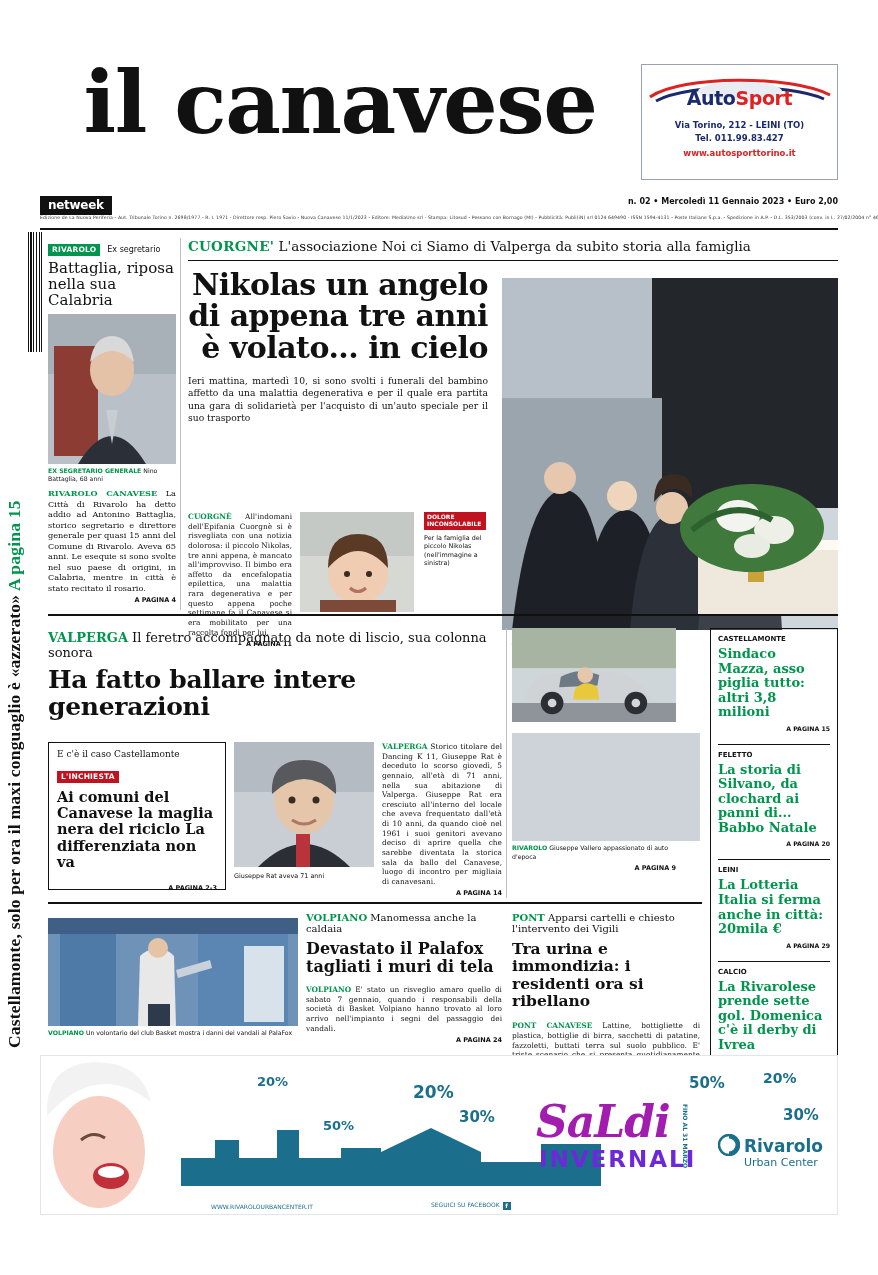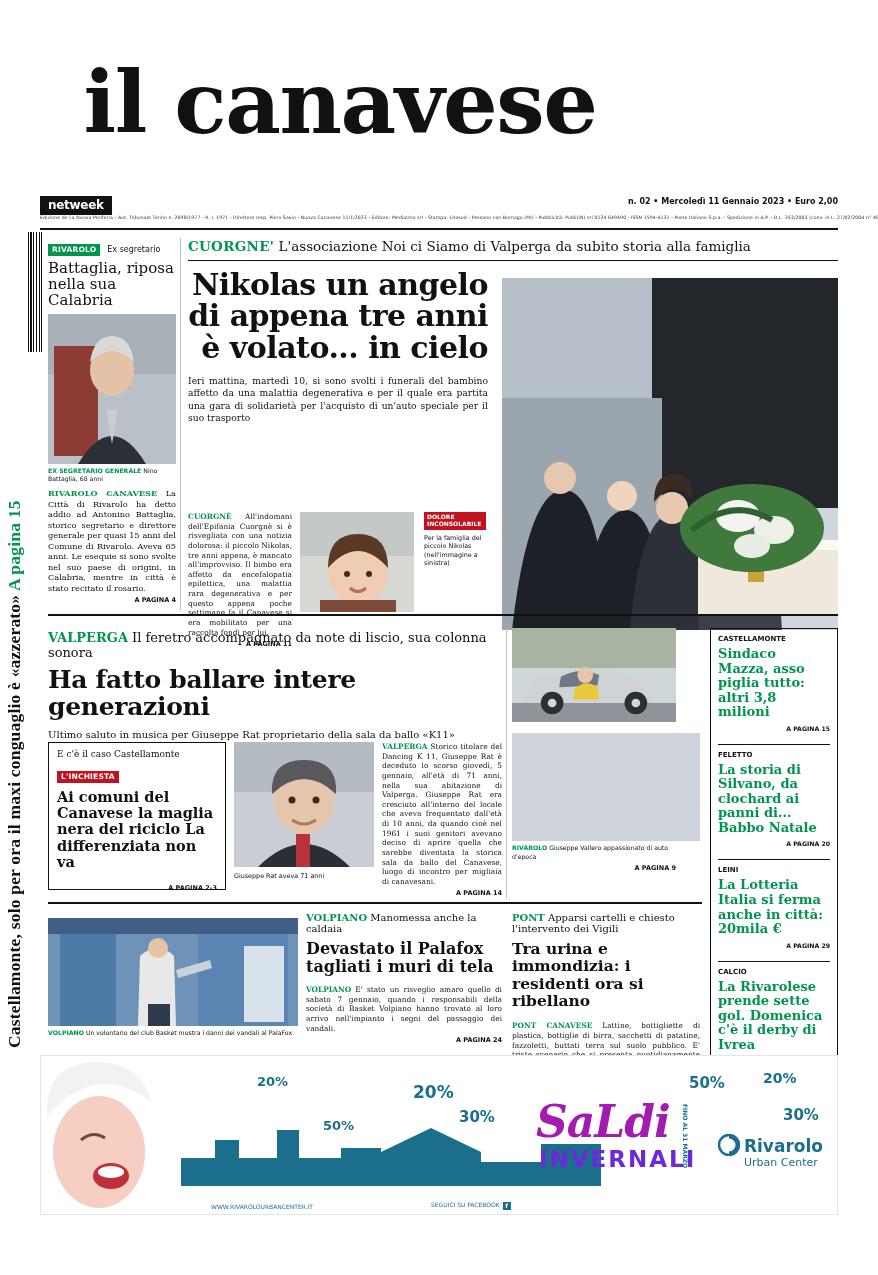--- a/index.html
+++ b/index.html
@@ -260,20 +260,35 @@
     <div class="vert-text">
       <span>Castellamonte, solo per ora il maxi conguaglio è «azzerato» </span><span class="hl">A pagina 15</span>
     </div>
   </div>
   <div class="barcode"></div>
 
   <div class="masthead">
     <div class="logo">il canavese</div>
   </div>
 
+  <div class="adbox">
+    <svg class="swoosh" viewBox="0 0 197 34">
+      <path d="M8 26 C40 4, 150 4, 188 24" stroke="#d22" stroke-width="3" fill="none"></path>
+      <path d="M14 30 C48 12, 146 12, 182 28" stroke="#1a2a6c" stroke-width="3" fill="none"></path>
+      <ellipse cx="98" cy="20" rx="42" ry="9" fill="#e9edf3"></ellipse>
+    </svg>
+    <div class="brand">
+      <span>Auto</span><em>Sport</em>
+    </div>
+    <div class="addr">
+      <div>Via Torino, 212 - LEINI (TO)</div>
+      <div>Tel.  011.99.83.427</div>
+    </div>
+    <div class="url">www.autosporttorino.it</div>
+  </div>
 
   <div class="netweek-row">
     <span class="netweek">netweek</span>
     <span class="issue-line">n. 02 • Mercoledì 11 Gennaio 2023 • Euro 2,00</span>
   </div>
   <div class="colophon">Edizione de La Nuova Periferia - Aut. Tribunale Torino n. 2698/1977 - R. I. 1971 - Direttore resp. Piero Savio - Nuova Canavese  11/1/2023 - Editore: MediaUno srl - Stampa: Litosud - Pessano con Bornago (MI) - Pubblicità: Publi(iN) srl 0124 649490 - ISSN 1594-4131 - Poste Italiane S.p.a. - Spedizione in A.P. - D.L. 353/2003 (conv. in L. 27/02/2004 n° 46) - art. 1 comma 1 - DCB LO - MI</div>
   <div class="rule-dark"></div>
 
   <div class="col-left">
     <div>
@@ -377,21 +392,20 @@
     <p>Per la famiglia del piccolo Nikolas (nell'immagine a sinistra)</p>
   </div>
 
   <div class="band-rule" style="top:614px"></div>
 
   <div class="mid-left">
     <div class="mid-kicker">
       <b>VALPERGA</b><span> Il feretro accompagnato da note di liscio, sua colonna sonora</span>
     </div>
     <div class="mid-head">Ha fatto ballare intere generazioni</div>
-    <div class="mid-sub">Ultimo saluto in musica per Giuseppe Rat proprietario della sala da ballo «K11»</div>
   </div>
 
   <div class="box-inchiesta">
     <div class="top">E c'è il caso Castellamonte</div>
     <div style="margin-top:6px"><span class="tag red">L'INCHIESTA</span></div>
     <h3>Ai comuni del Canavese la maglia nera del riciclo La differenziata non va</h3>
     <div class="pagelink" style="margin-top:14px">A PAGINA 2-3</div>
   </div>
 
   <div class="mid-photo2">

